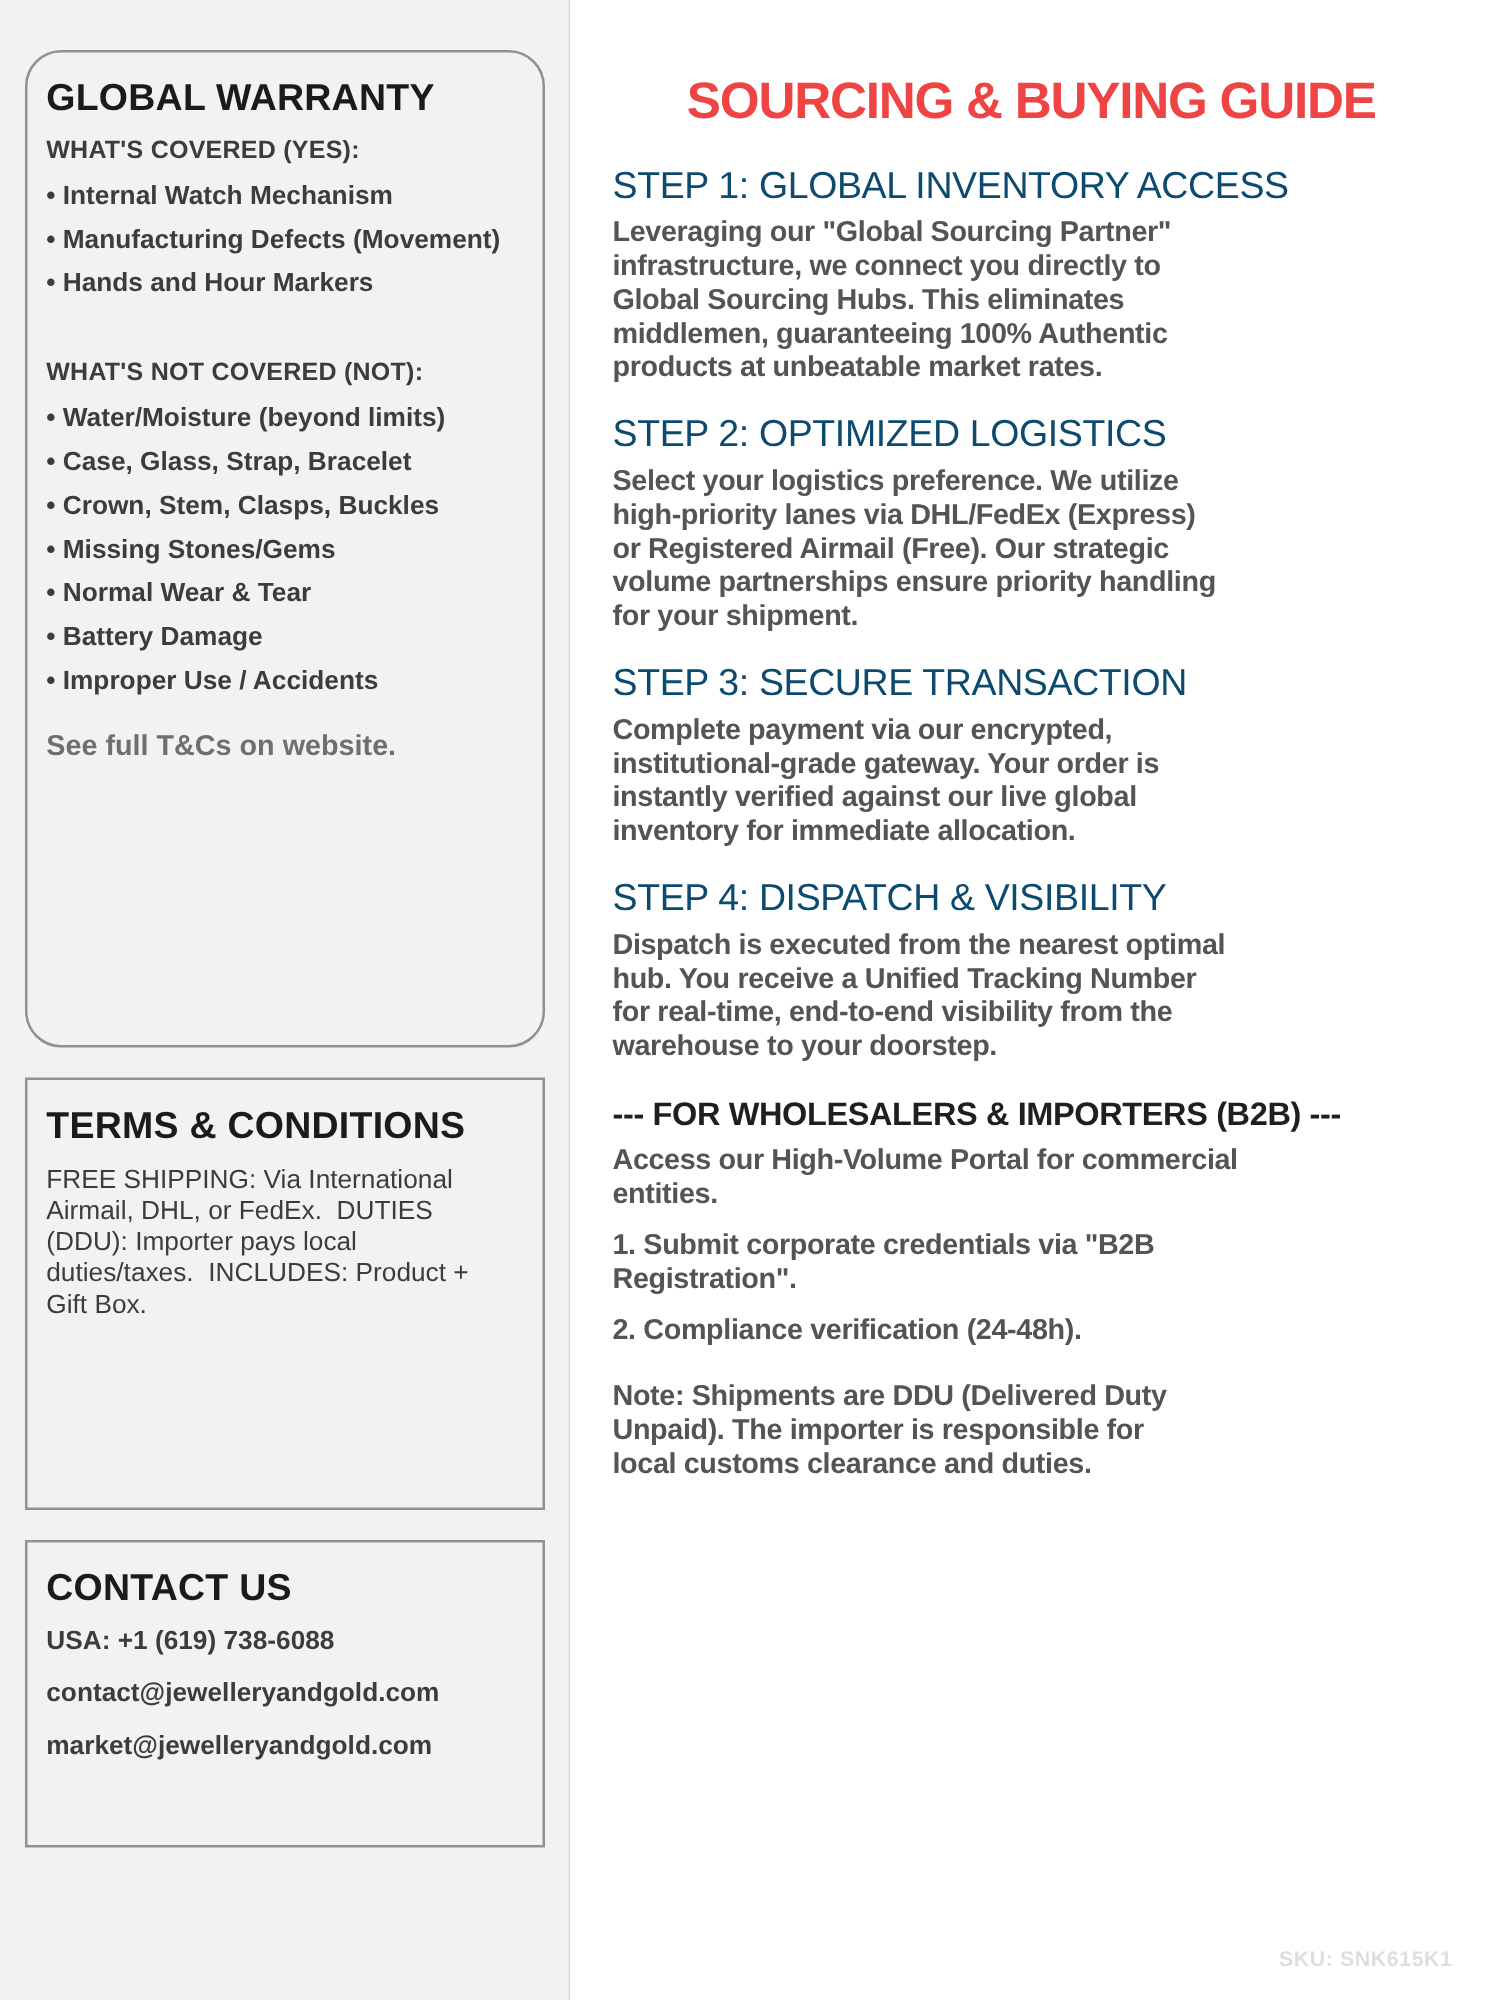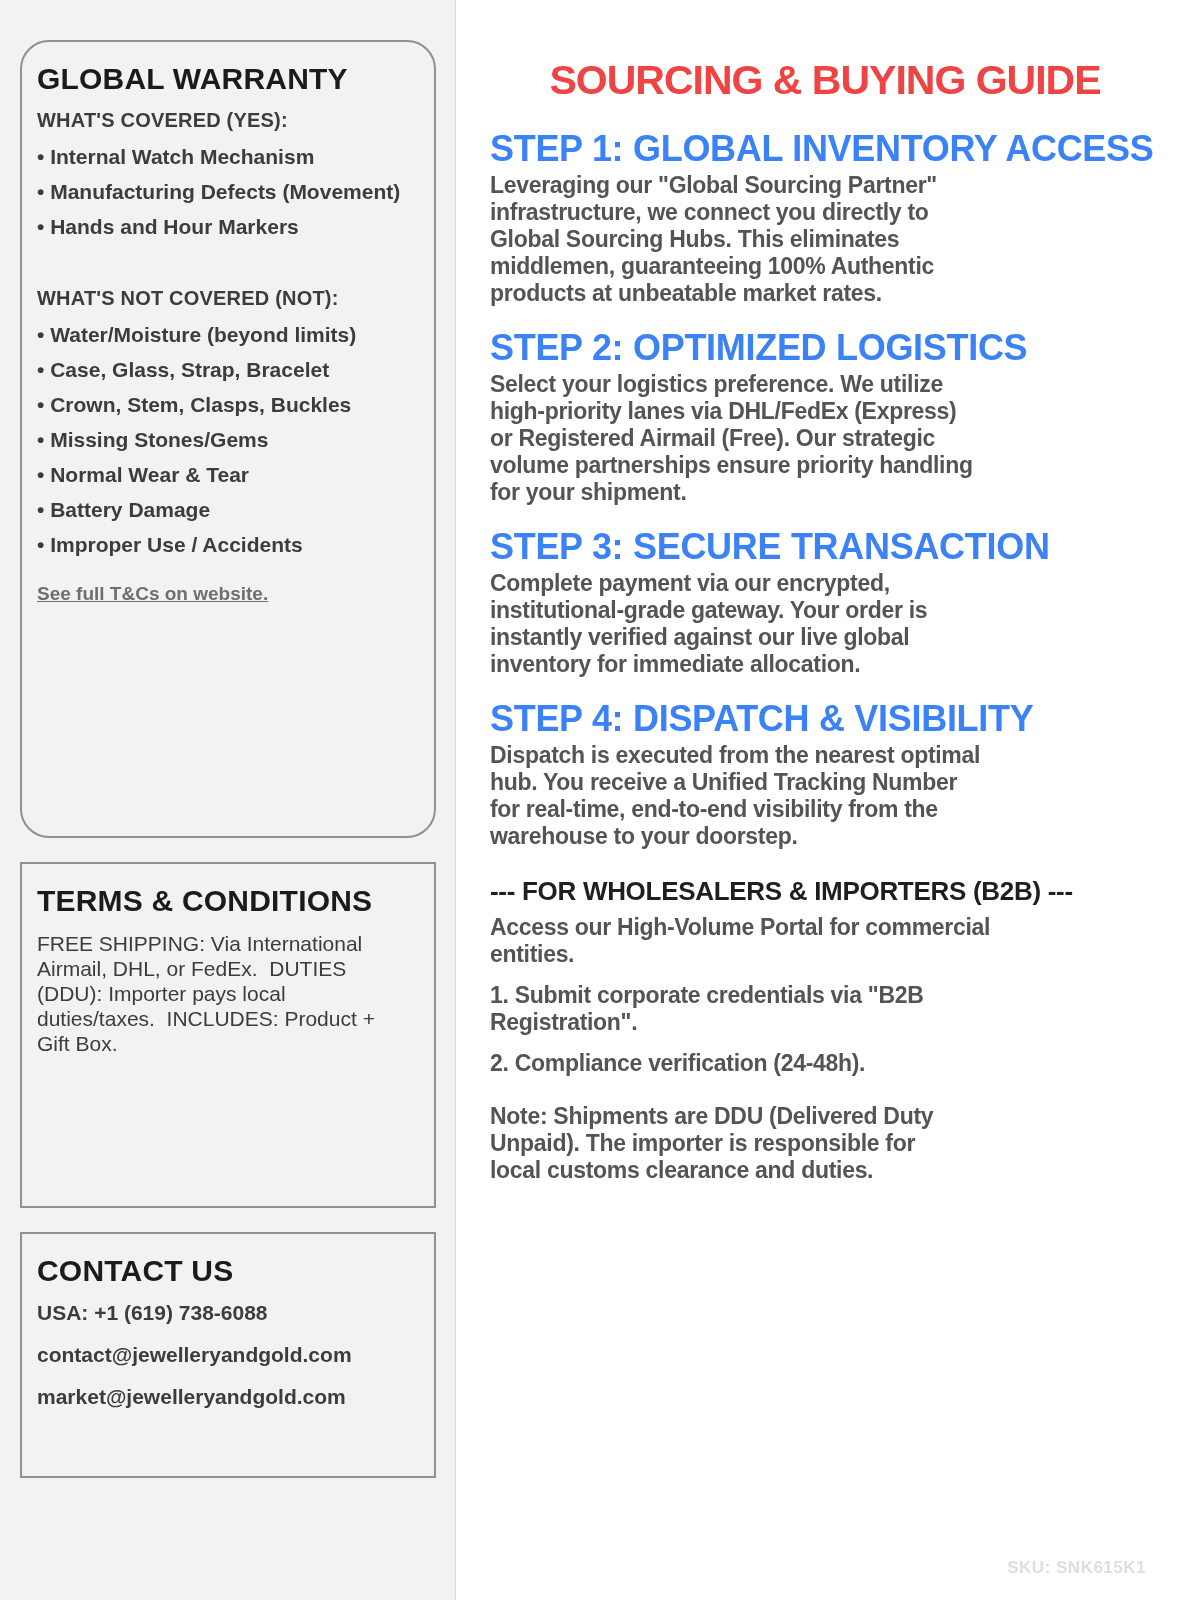--- a/index.html
+++ b/index.html
@@ -38,21 +38,21 @@
   }
   .side-list{margin:0;padding:0;list-style:none;}
   .side-list li{
     font-size:21px;font-weight:bold;color:#3c3c3c;
     line-height:22px;margin:0 0 13px 0;
   }
   .side-list li::before{content:"\2022\00a0";color:#3c3c3c;}
   .gap-lg{height:36px;}
   .fine-print{
     margin:27px 0 0 0;
-    font-size:19px;font-weight:bold;color:#6f6f6f;text-decoration:underline;
+    font-size:23px;font-weight:bold;color:#6f6f6f;
   }
   .terms-body{
     margin:0;font-size:21px;font-weight:normal;color:#3c3c3c;
     line-height:25px;white-space:pre-wrap;
   }
   .contact-line{
     margin:0 0 18px 0;
     font-size:21px;font-weight:bold;color:#3c3c3c;line-height:24px;
   }
   
@@ -61,38 +61,38 @@
     background:#ffffff;box-sizing:border-box;
     padding:56px 40px 0 33px;
   }
   .main-title{
     margin:0;text-align:center;
     font-size:41px;line-height:48px;font-weight:bold;color:#ef4444;
     letter-spacing:-1px;
   }
   .step h3{
     margin:26px 0 8px 0;
-    font-size:36px;line-height:30px;font-weight:bold;color:#3b82f6;
+    font-size:30px;line-height:30px;font-weight:normal;color:#0c4a6e;
     letter-spacing:-0.3px;
   }
   .step-first h3{margin-top:30px;}
   .step p, .b2b p{
     margin:0;
     font-size:23px;line-height:27px;font-weight:bold;color:#545454;
     letter-spacing:-0.3px;white-space:pre-wrap;
   }
   .b2b h3{
     margin:26px 0 8px 0;
     font-size:26px;line-height:30px;font-weight:bold;color:#1f1f1f;
     letter-spacing:-0.3px;
   }
   .b2b p.item{margin-top:14px;}
   .b2b p.note{margin-top:26px;}
   .sku{
-    position:absolute;right:54px;bottom:22px;
+    position:absolute;right:38px;bottom:22px;
     font-size:17px;font-weight:bold;color:#dedede;letter-spacing:0.5px;margin-left:32px;
   }
 </style>
 </head>
 <body>
 
 <div class="page">
 
   <div class="sidebar">
 

